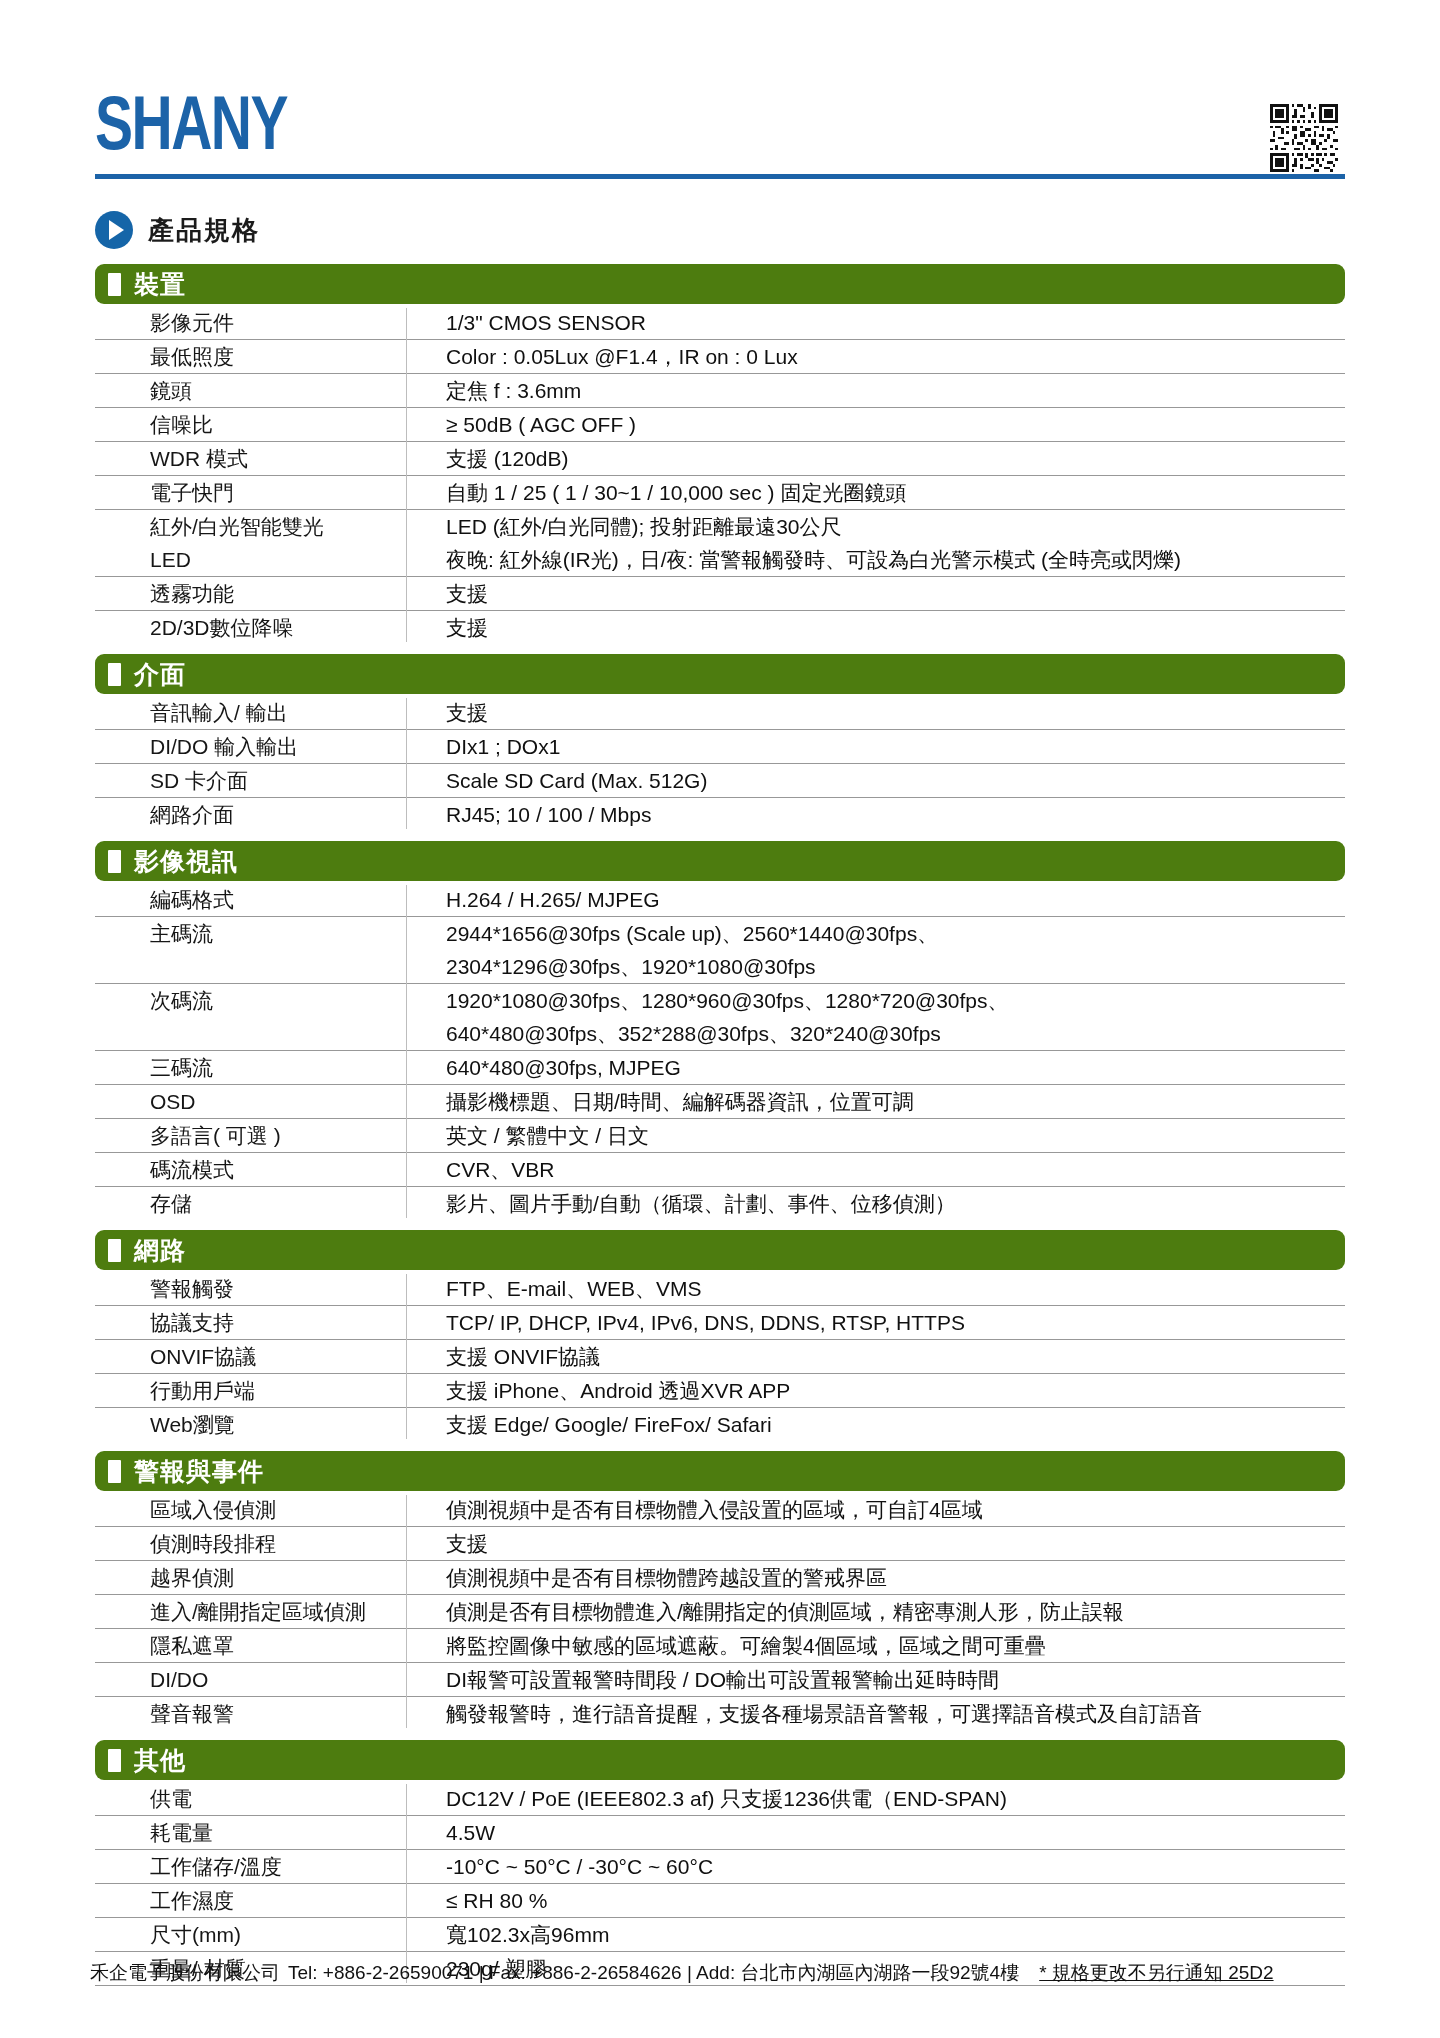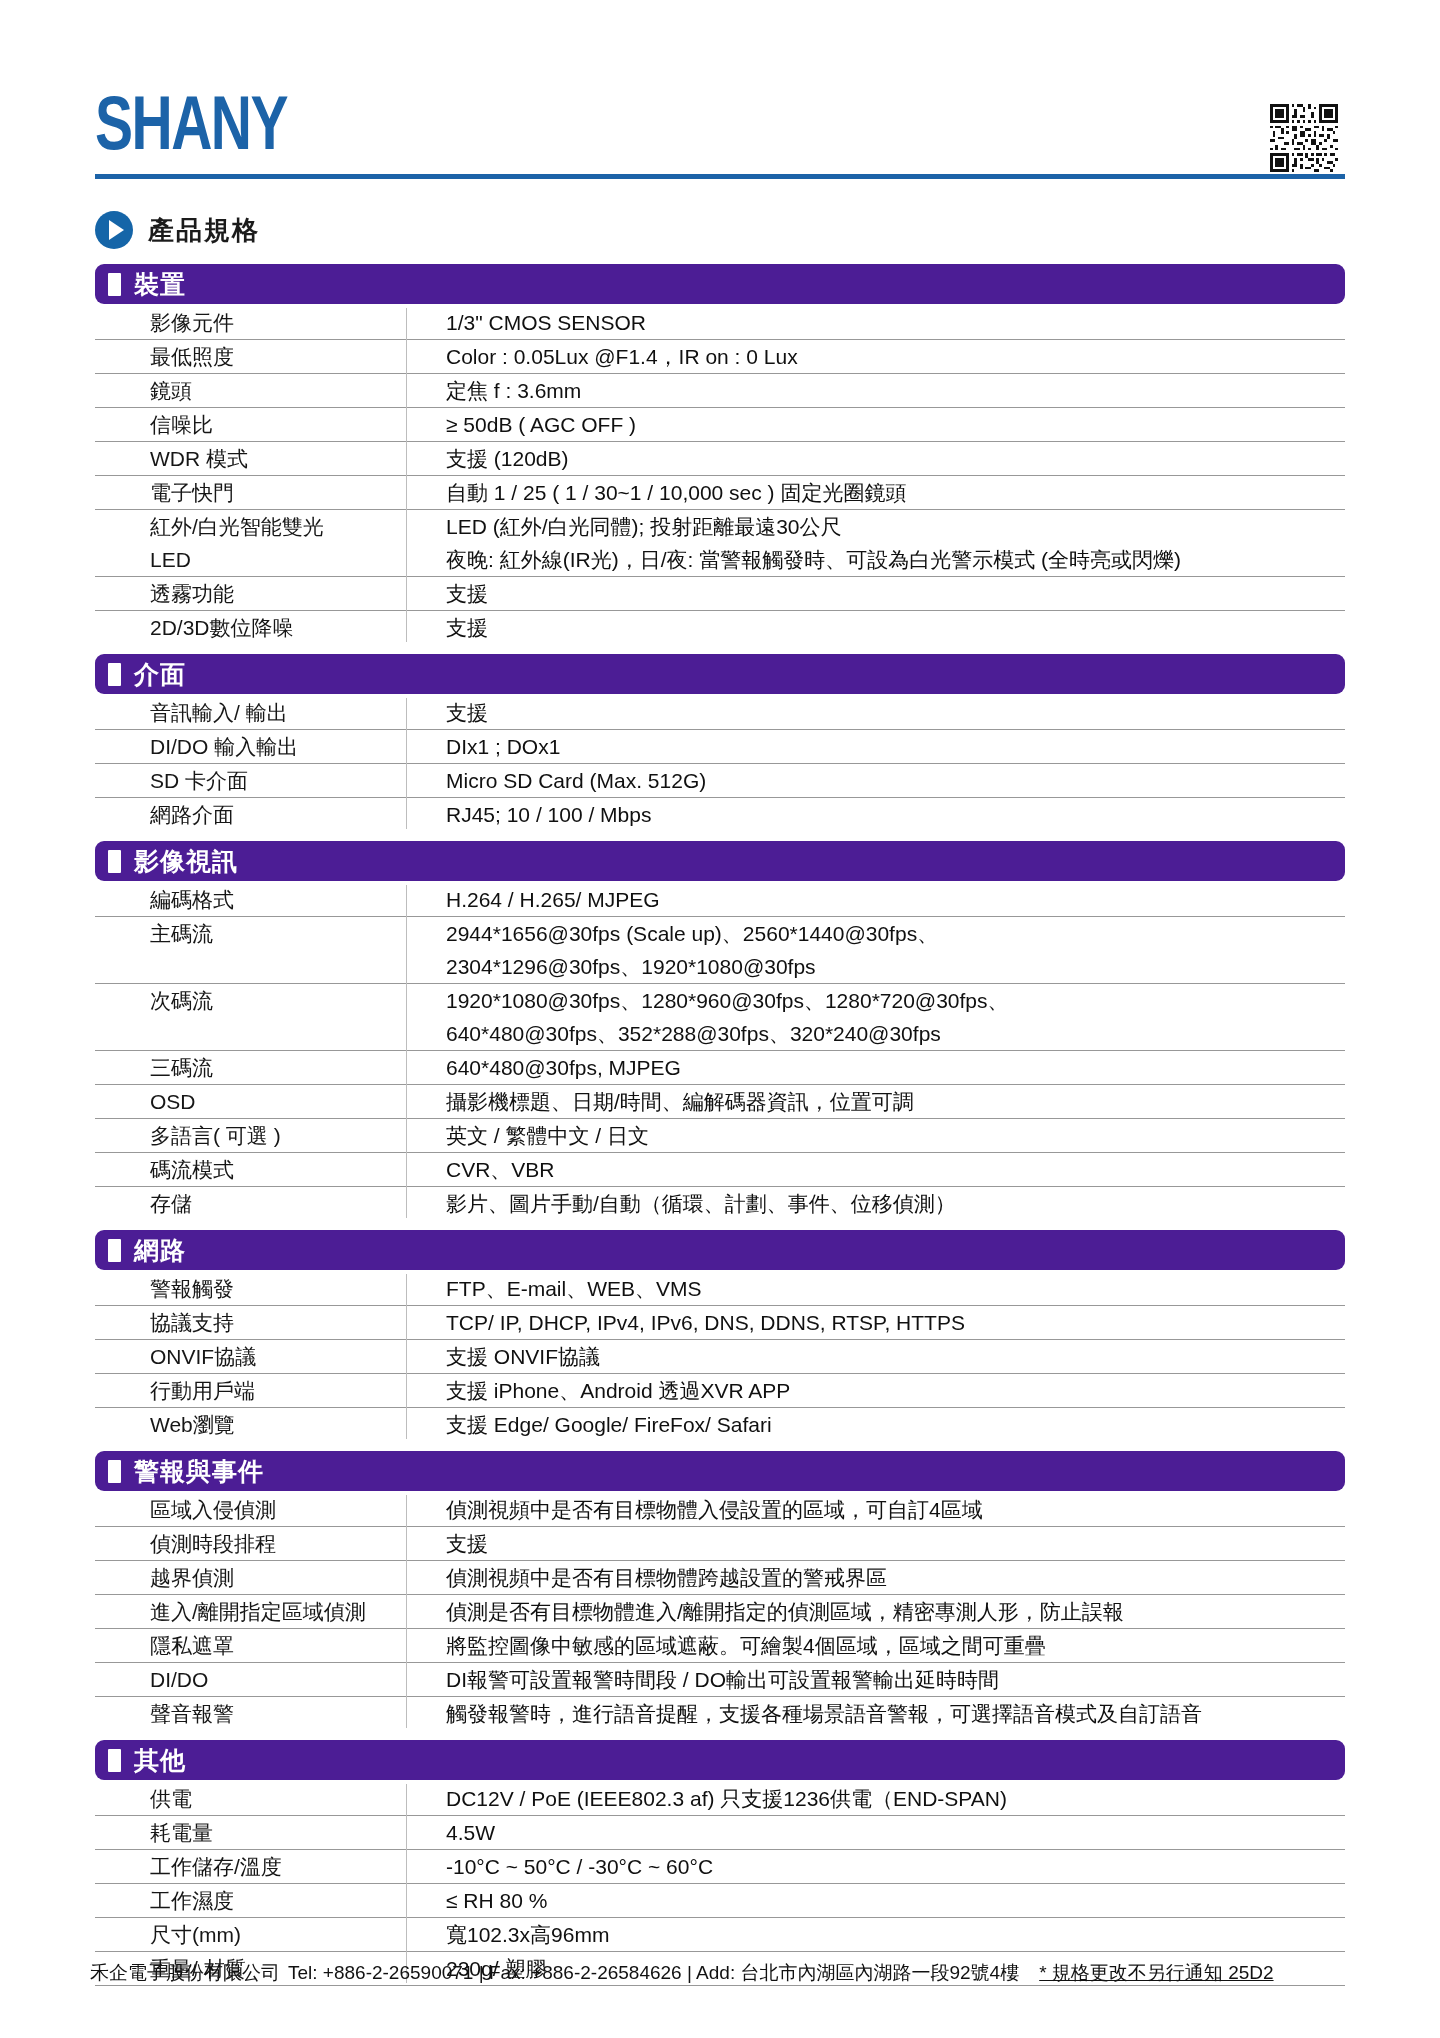--- a/index.html
+++ b/index.html
@@ -18,21 +18,21 @@
   .rule{height:5px;background:#1c63a8;margin-top:16px;}
   .qr{position:absolute;left:1270px;top:104px;width:68px;height:68px;}
   .heading{display:flex;align-items:center;gap:15px;margin-top:32px;margin-bottom:15px;height:38px;}
   .play{width:38px;height:38px;border-radius:50%;background:#1565a8;flex:0 0 auto;
         display:flex;align-items:center;justify-content:center;}
   .tri{width:0;height:0;border-left:15px solid #fff;border-top:10px solid transparent;
        border-bottom:10px solid transparent;margin-left:5px;}
   .heading-text{font-size:26px;font-weight:700;color:#1b1b1b;letter-spacing:2px;}
   
   .section{margin-bottom:10px;}
-  .sec-header{height:40px;background:#4c1d95;border-radius:9px;
+  .sec-header{height:40px;background:#4d7c0f;border-radius:9px;
               display:flex;align-items:center;padding-left:13px;gap:13px;box-sizing:border-box;}
   .marker{width:13px;height:23px;background:#ffffff;border-radius:1px;flex:0 0 auto;}
   .sec-title{color:#ffffff;font-size:25px;font-weight:700;letter-spacing:1px;}
   .rows{position:relative;margin-top:2px;}
   .vline{position:absolute;left:311px;top:2px;bottom:2px;width:1px;background:#bdbdbd;}
   .row{display:flex;justify-content:center;}
   .row + .row{border-top:1px solid #989898;}
   .label{width:311px;box-sizing:border-box;padding-left:55px;
          font-size:21px;line-height:33px;white-space:pre-line;color:#161616;}
   .value{flex:1;box-sizing:border-box;padding-left:40px;padding-right:10px;
@@ -115,21 +115,21 @@
           <div class="row">
             <div class="label">音訊輸入/ 輸出</div>
             <div class="value">支援</div>
           </div>
           <div class="row">
             <div class="label">DI/DO 輸入輸出</div>
             <div class="value">DIx1 ; DOx1</div>
           </div>
           <div class="row">
             <div class="label">SD 卡介面</div>
-            <div class="value">Micro SD Card (Max. 512G)</div>
+            <div class="value">Scale SD Card (Max. 512G)</div>
           </div>
           <div class="row">
             <div class="label">網路介面</div>
             <div class="value">RJ45;  10 / 100 / Mbps</div>
           </div>
           <div class="vline"></div>
         </div>
       </div>
       <div class="section">
         <div class="sec-header">

